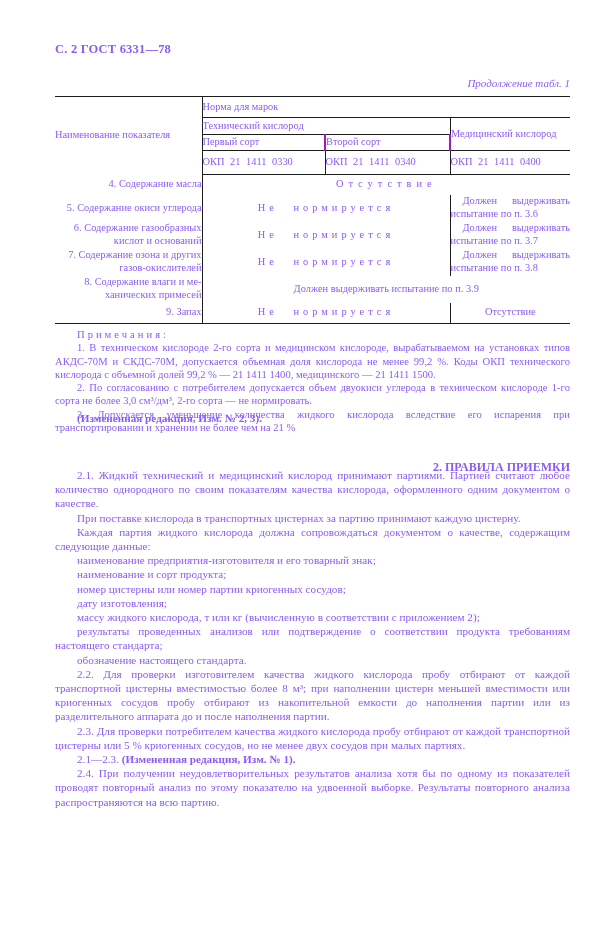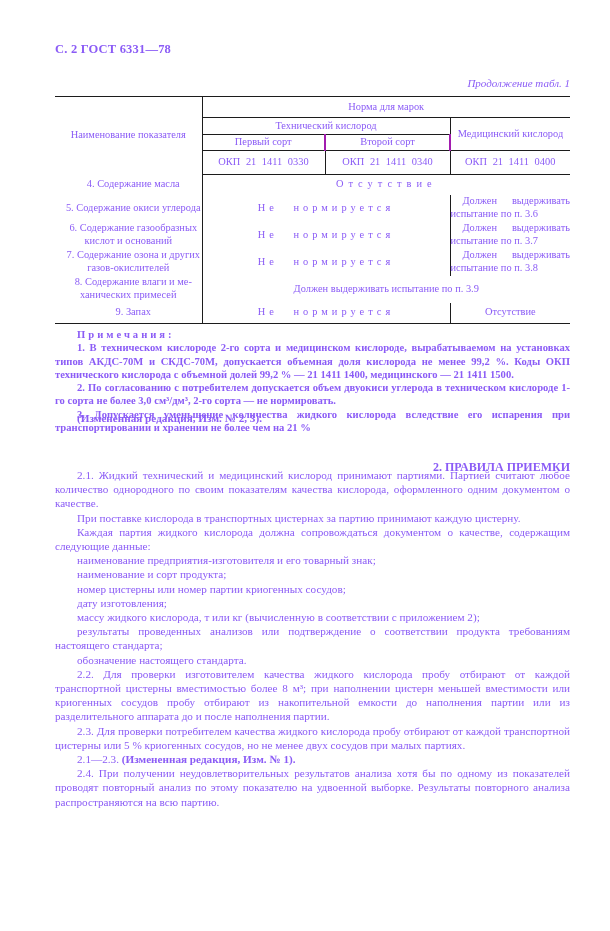--- a/index.html
+++ b/index.html
@@ -32,32 +32,32 @@
     left: 55px; top: 96px;
     width: 515px;
     border-collapse: collapse;
     table-layout: fixed;
     border-top: 1.6px solid #1c1c1c;
     border-bottom: 1.2px solid #1c1c1c;
     font-size: 10.4px;
     line-height: 12.6px;
   }
   table.spec td { padding: 0; vertical-align: middle; }
-  .hc { text-align: center; font-family: Liberation Serif, serif; }
+  .hc { text-align: left; font-family: Liberation Serif, serif; }
   .c-name-h  { border-right: 1px solid #1c1c1c; }
   .c-norm    { border-bottom: 1px solid #1c1c1c; }
   .c-tech    { border-bottom: 1px solid #1c1c1c; border-right: 1px solid #1c1c1c; }
   .c-med-h   { border-bottom: 1px solid #1c1c1c; }
   .c-g1, .c-g2 { border-bottom: 1px solid #1c1c1c; border-right: 2px solid #a21caf; }
   .c-okp     { border-bottom: 1.6px solid #1c1c1c; word-spacing: 3px; }
   .c-okp-r   { border-right: 1px solid #1c1c1c; }
   .b-name {
     border-right: 1px solid #1c1c1c;
     vertical-align: top;
-    text-align: center;
+    text-align: right;
     padding: 3px 4px 0 1px;
     text-indent: 10px;
   }
   .b-tech {
     border-right: 1px solid #1c1c1c;
     vertical-align: top;
     text-align: center;
     padding-top: 3px;
   }
   .b-all { vertical-align: top; text-align: center; padding-top: 3px; }
@@ -70,21 +70,20 @@
   .b-med-center { vertical-align: top; text-align: center; padding-top: 3px; }
   .sp1 { letter-spacing: 5px; }                    
   .sp2 { letter-spacing: 4px; word-spacing: 9px; } 
   .notes {
     position: absolute;
     left: 55px; top: 328px;
     width: 515px;
     font-size: 10.6px;
     line-height: 13.3px;
     text-align: justify;
-    font-weight: bold;
   }
   .notes p { margin: 0; text-indent: 22px; }
   .notes-title { letter-spacing: 3px; }
   .amendment {
     position: absolute;
     left: 55px; top: 412px;
     width: 515px;
     font-size: 11.2px;
     font-weight: bold;
     text-indent: 22px;

